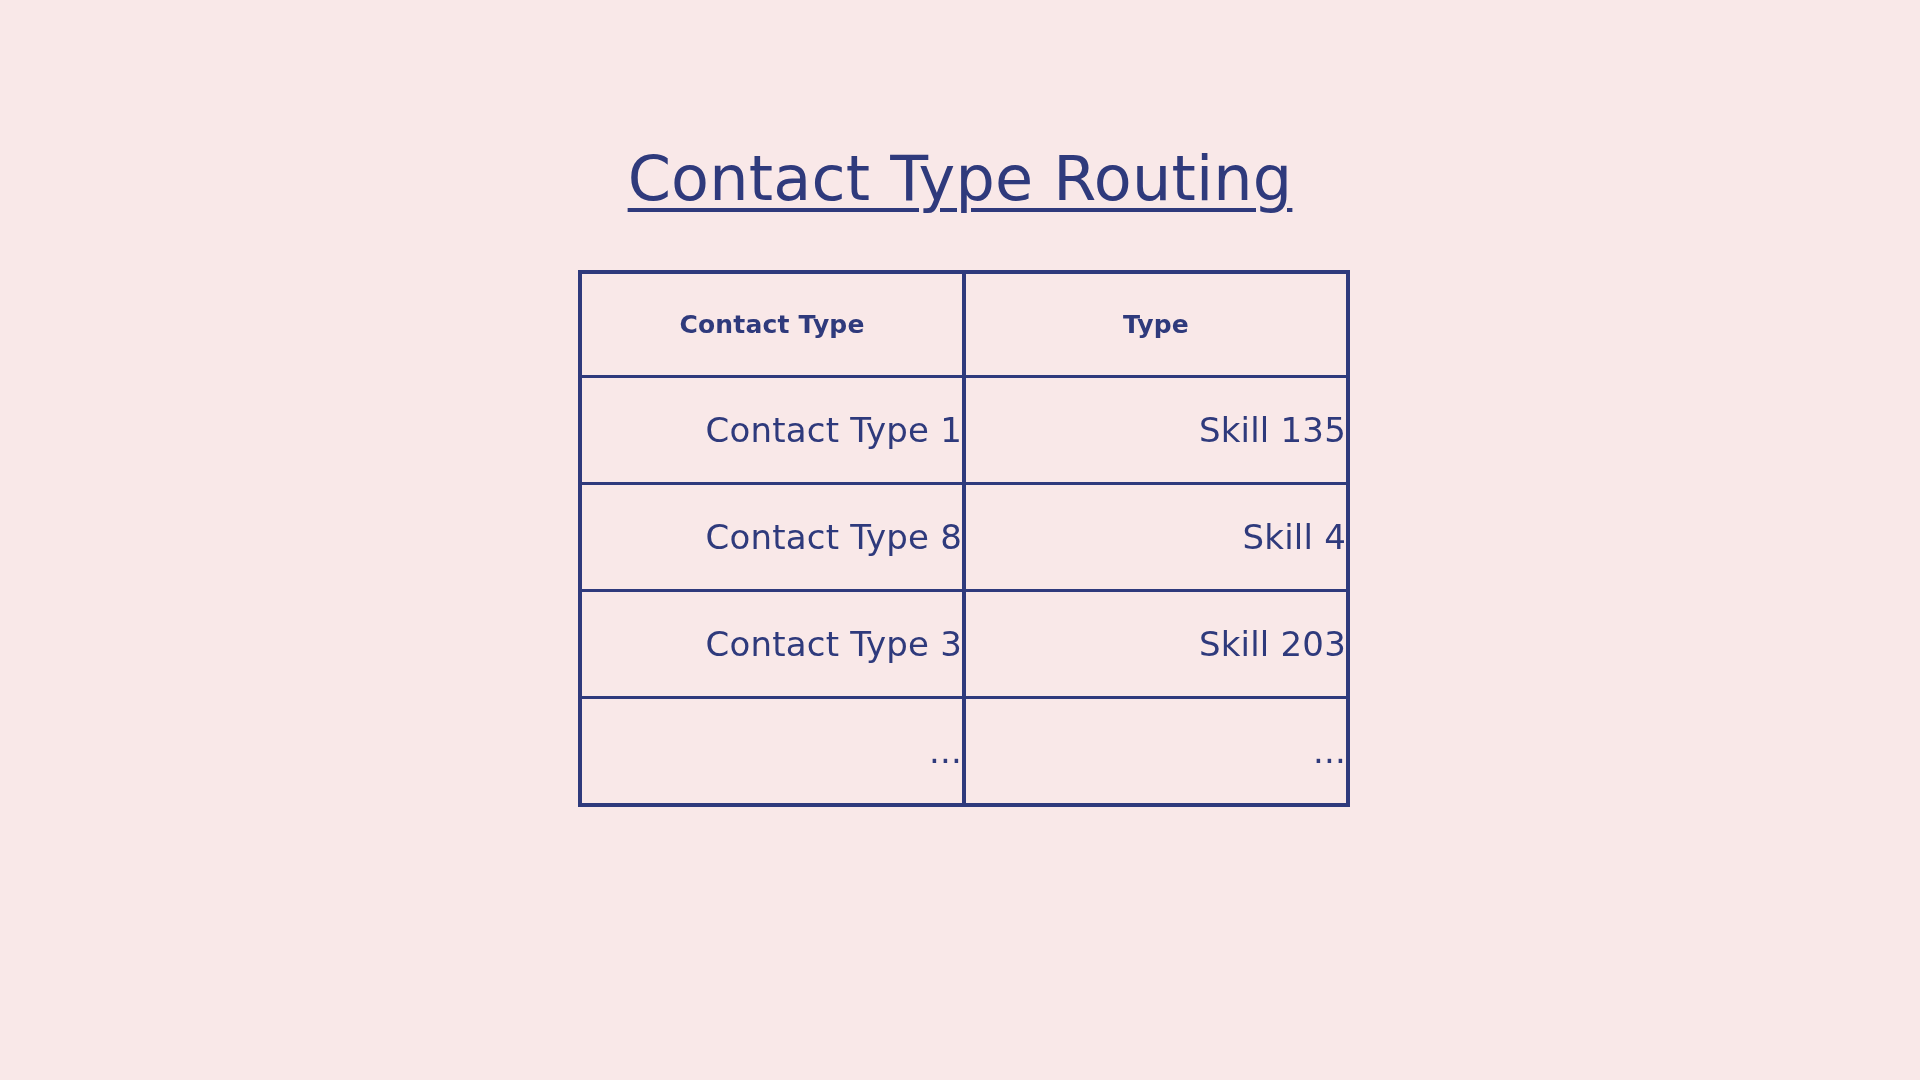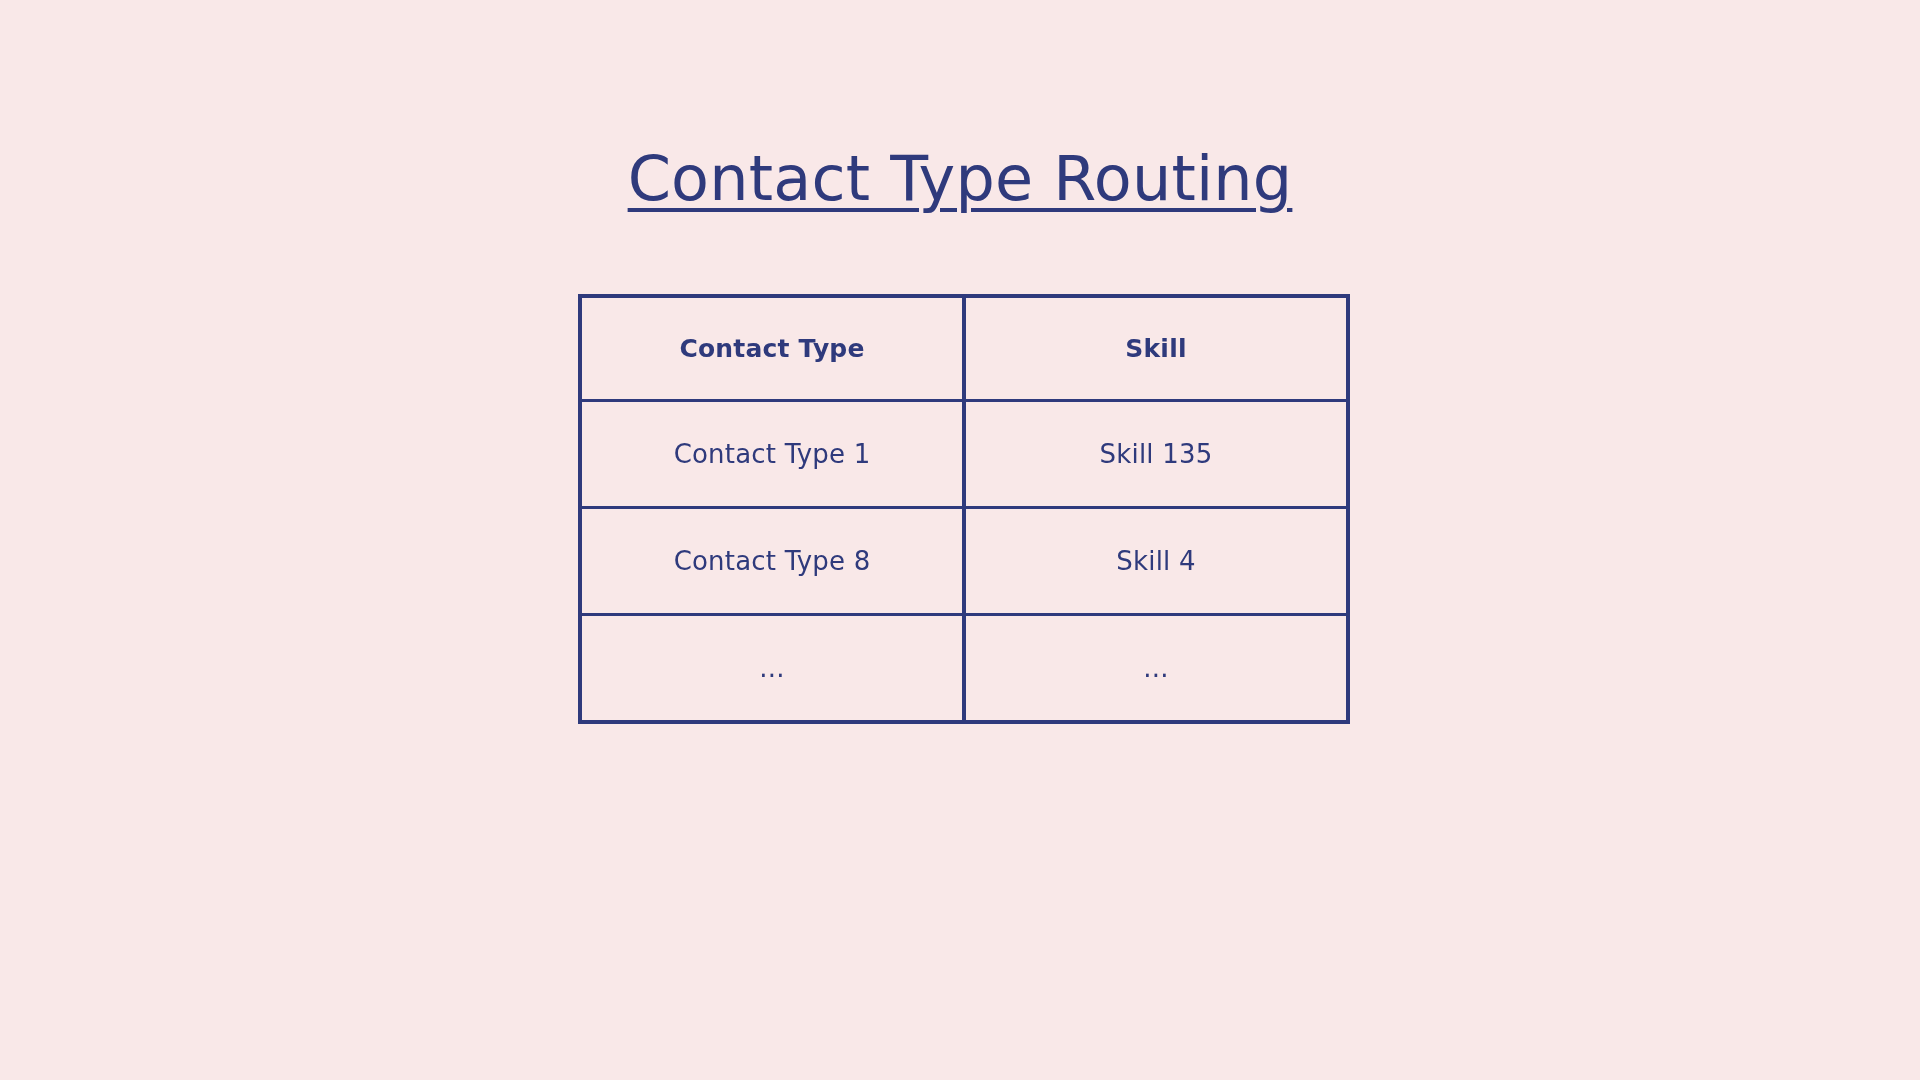--- a/index.html
+++ b/index.html
@@ -50,21 +50,20 @@
     left: 578px;
     top: 270px;
     width: 768px;
   }
   table#routing-table {
     width: 768px;
     border-collapse: collapse;
     table-layout: fixed;
     background: #a3a3a3;
     border: 4px solid #2f3a7c;
-    margin-top: 24px;
   }
   table#routing-table col.col-contact { width: 384px; }
   table#routing-table col.col-skill   { width: 384px; }
 
   table#routing-table th,
   table#routing-table td {
     border-left: 4px solid #2f3a7c;
     border-right: 4px solid #2f3a7c;
     border-top: 3px solid #2f3a7c;
     border-bottom: 3px solid #2f3a7c;
@@ -76,23 +75,24 @@
   }
   table#routing-table thead th {
     height: 101px;
     font-size: 25px;
     font-weight: 700;
     letter-spacing: 0.2px;
     border-top: none;
   }
   table#routing-table tbody td {
     height: 104px;
-    font-size: 26px;
+    font-size: 34px;
     font-weight: 400;
     letter-spacing: 0.2px;
+    text-align: right;
   }
   table#routing-table tbody tr:last-child td {
     border-bottom: none;
   }
   table#routing-table tr > *:first-child { border-left: none; }
   table#routing-table tr > *:last-child  { border-right: none; }
 
   .ellipsis-cell {
     font-size: 26px;
     letter-spacing: 2px;
@@ -109,33 +109,37 @@
 
   <div id="routing-table-wrap">
     <table id="routing-table">
       <colgroup>
         <col class="col-contact">
         <col class="col-skill">
       </colgroup>
       <thead>
         <tr>
           <th>Contact Type</th>
-          <th>Skill</th>
+          <th>Type</th>
         </tr>
       </thead>
       <tbody>
         <tr>
           <td>Contact Type 1</td>
           <td>Skill 135</td>
         </tr>
         <tr>
           <td>Contact Type 8</td>
           <td>Skill 4</td>
         </tr>
         <tr>
+          <td>Contact Type 3</td>
+          <td>Skill 203</td>
+        </tr>
+        <tr>
           <td class="ellipsis-cell">...</td>
           <td class="ellipsis-cell">...</td>
         </tr>
       </tbody>
     </table>
   </div>
 
 </div>
 
 </body></html>

